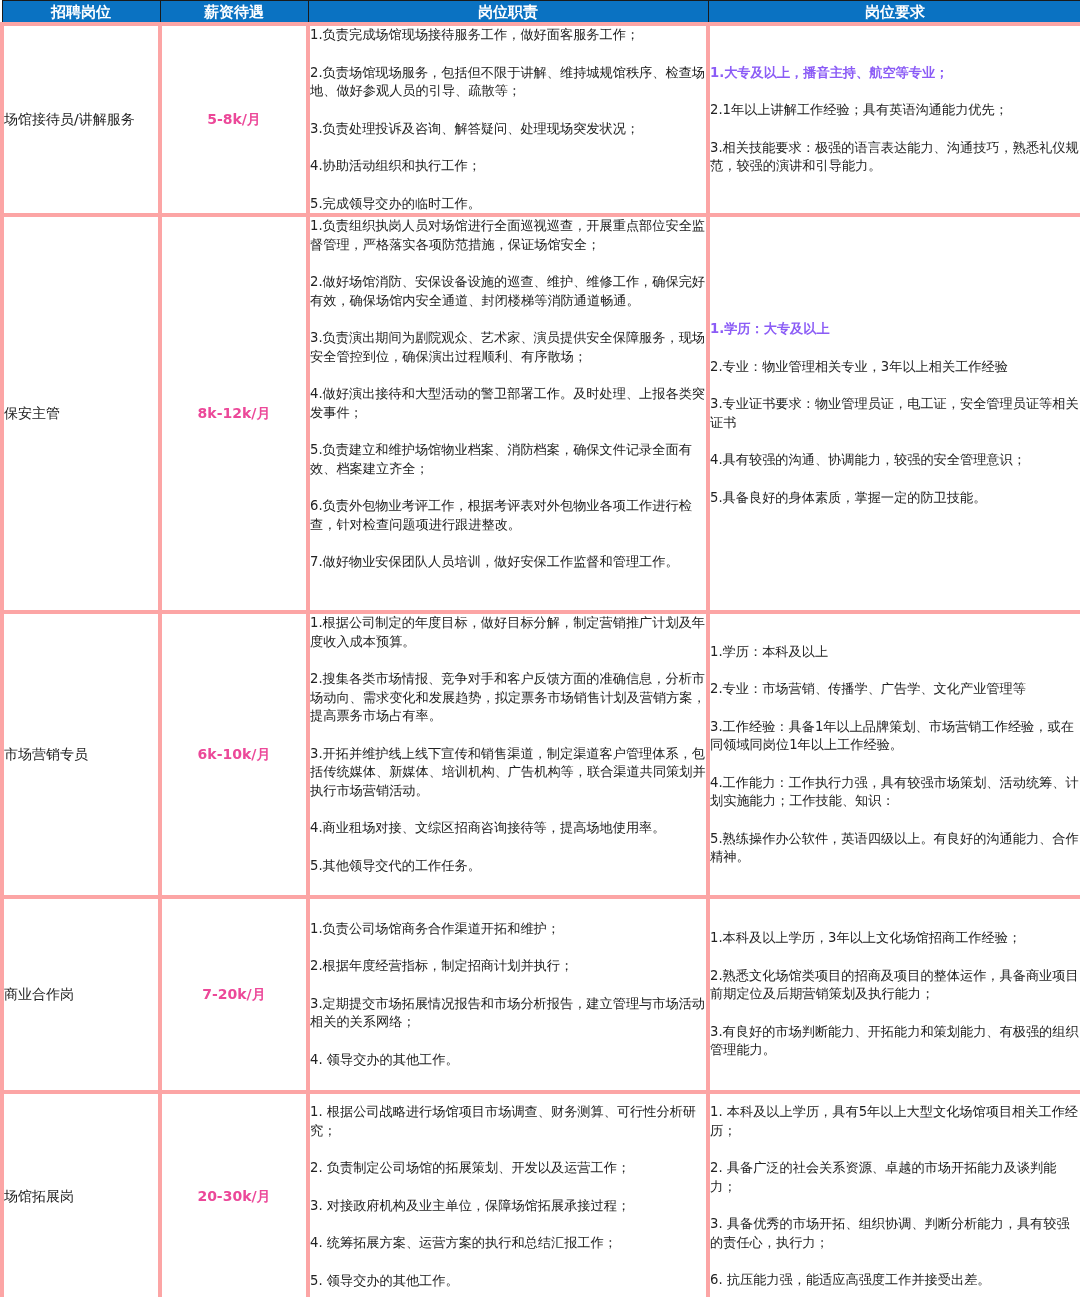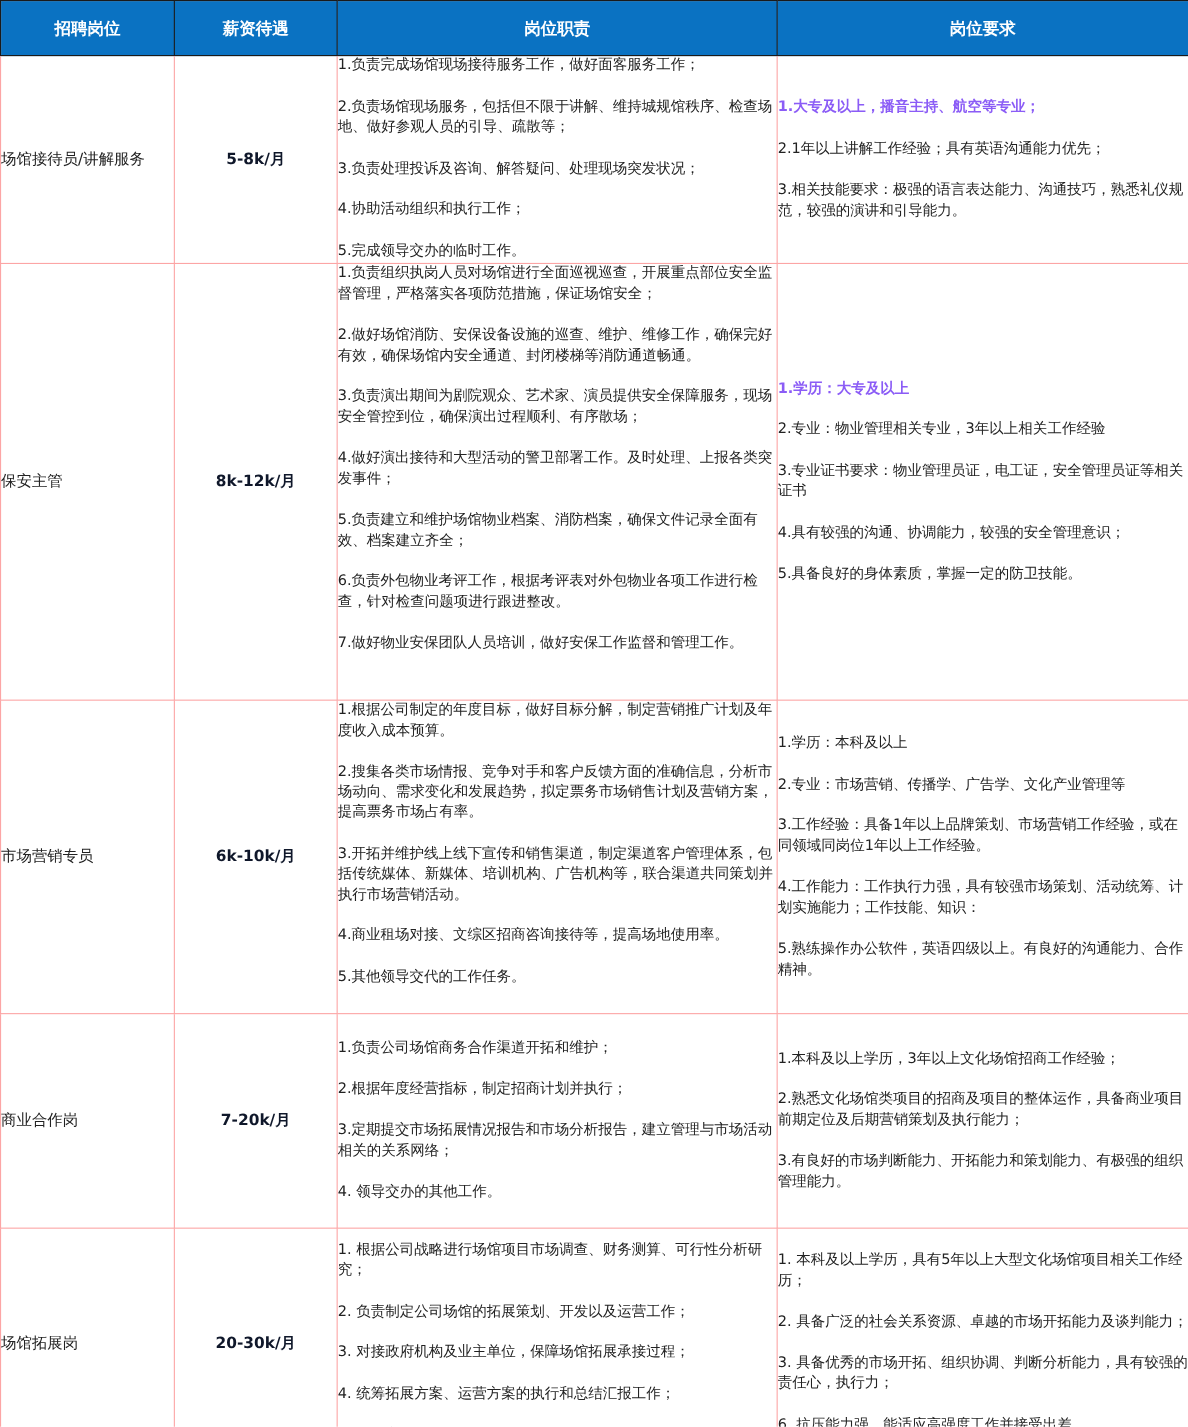--- a/index.html
+++ b/index.html
@@ -4,25 +4,25 @@
 <style>
   html, body { margin: 0; padding: 0; background: #ffffff; }
   body { width: 1080px; height: 1297px; overflow: hidden; font-family: "DejaVu Sans", "Liberation Sans", sans-serif; color: #222; }
   table.jobs { border-collapse: collapse; table-layout: fixed; width: 1080px; }
   table.jobs col.c1 { width: 158px; }
   table.jobs col.c2 { width: 148px; }
   table.jobs col.c3 { width: 400px; }
   table.jobs col.c4 { width: 374px; }
   table.jobs th {
     background: #0a72c2; color: #ffffff; font-weight: bold; font-size: 15px;
-    height: 21px; padding: 14px; border: 1px solid #1a1a1a; text-align: center; line-height: 20px;
+    height: 21px; padding: 0; border: 1px solid #1a1a1a; text-align: center; line-height: 20px;
   }
-  table.jobs td { border: 1px solid #fca5a5; padding: 0; vertical-align: middle; }
+  table.jobs td { border: 4px solid #fca5a5; padding: 0; vertical-align: middle; }
   td.pos { text-align: left; font-size: 14px; color: #222; }
-  td.sal { text-align: center; font-size: 14px; font-weight: bold; color: #0f172a; }
+  td.sal { text-align: center; font-size: 14px; font-weight: bold; color: #ec4899; }
   td.list { padding: 2px 2px 0 3px; font-size: 13.2px; line-height: 18.5px; }
   td.list .item { margin: 0 0 19px 0; white-space: normal; }
   td.list .item:last-child { margin-bottom: 0; }
   td.list .item.hl { color: #8b5cf6; font-weight: bold; }
   tr.r1 { height: 189px; }
   tr.r2 { height: 397px; }
   tr.r3 { height: 285px; }
   tr.r4 { height: 195px; }
   tr.r5 { height: 209px; }
   tr.r1 td.duty { vertical-align: top; }

